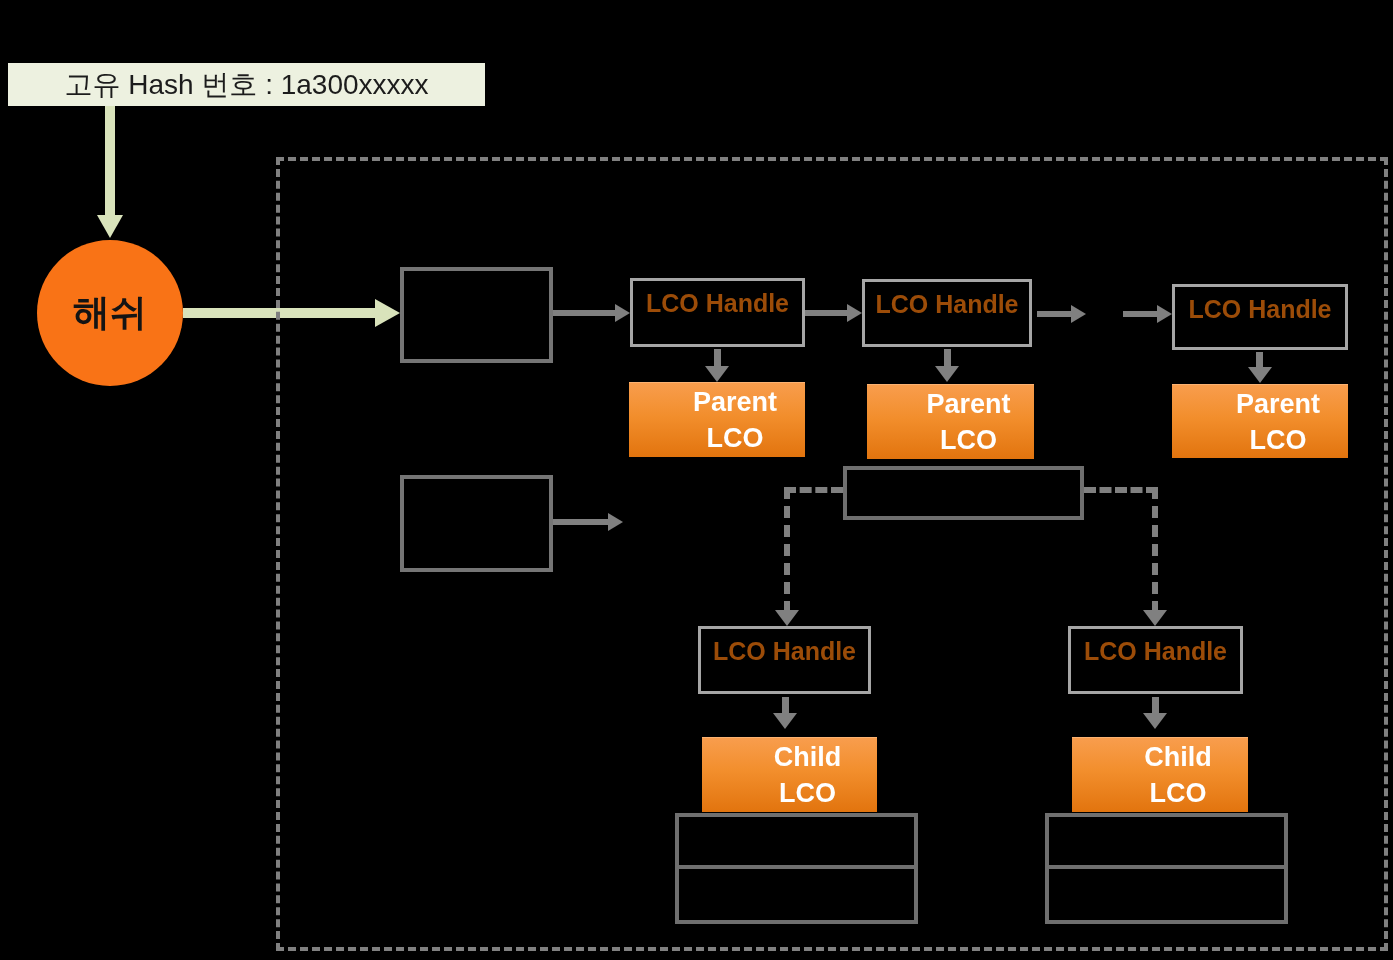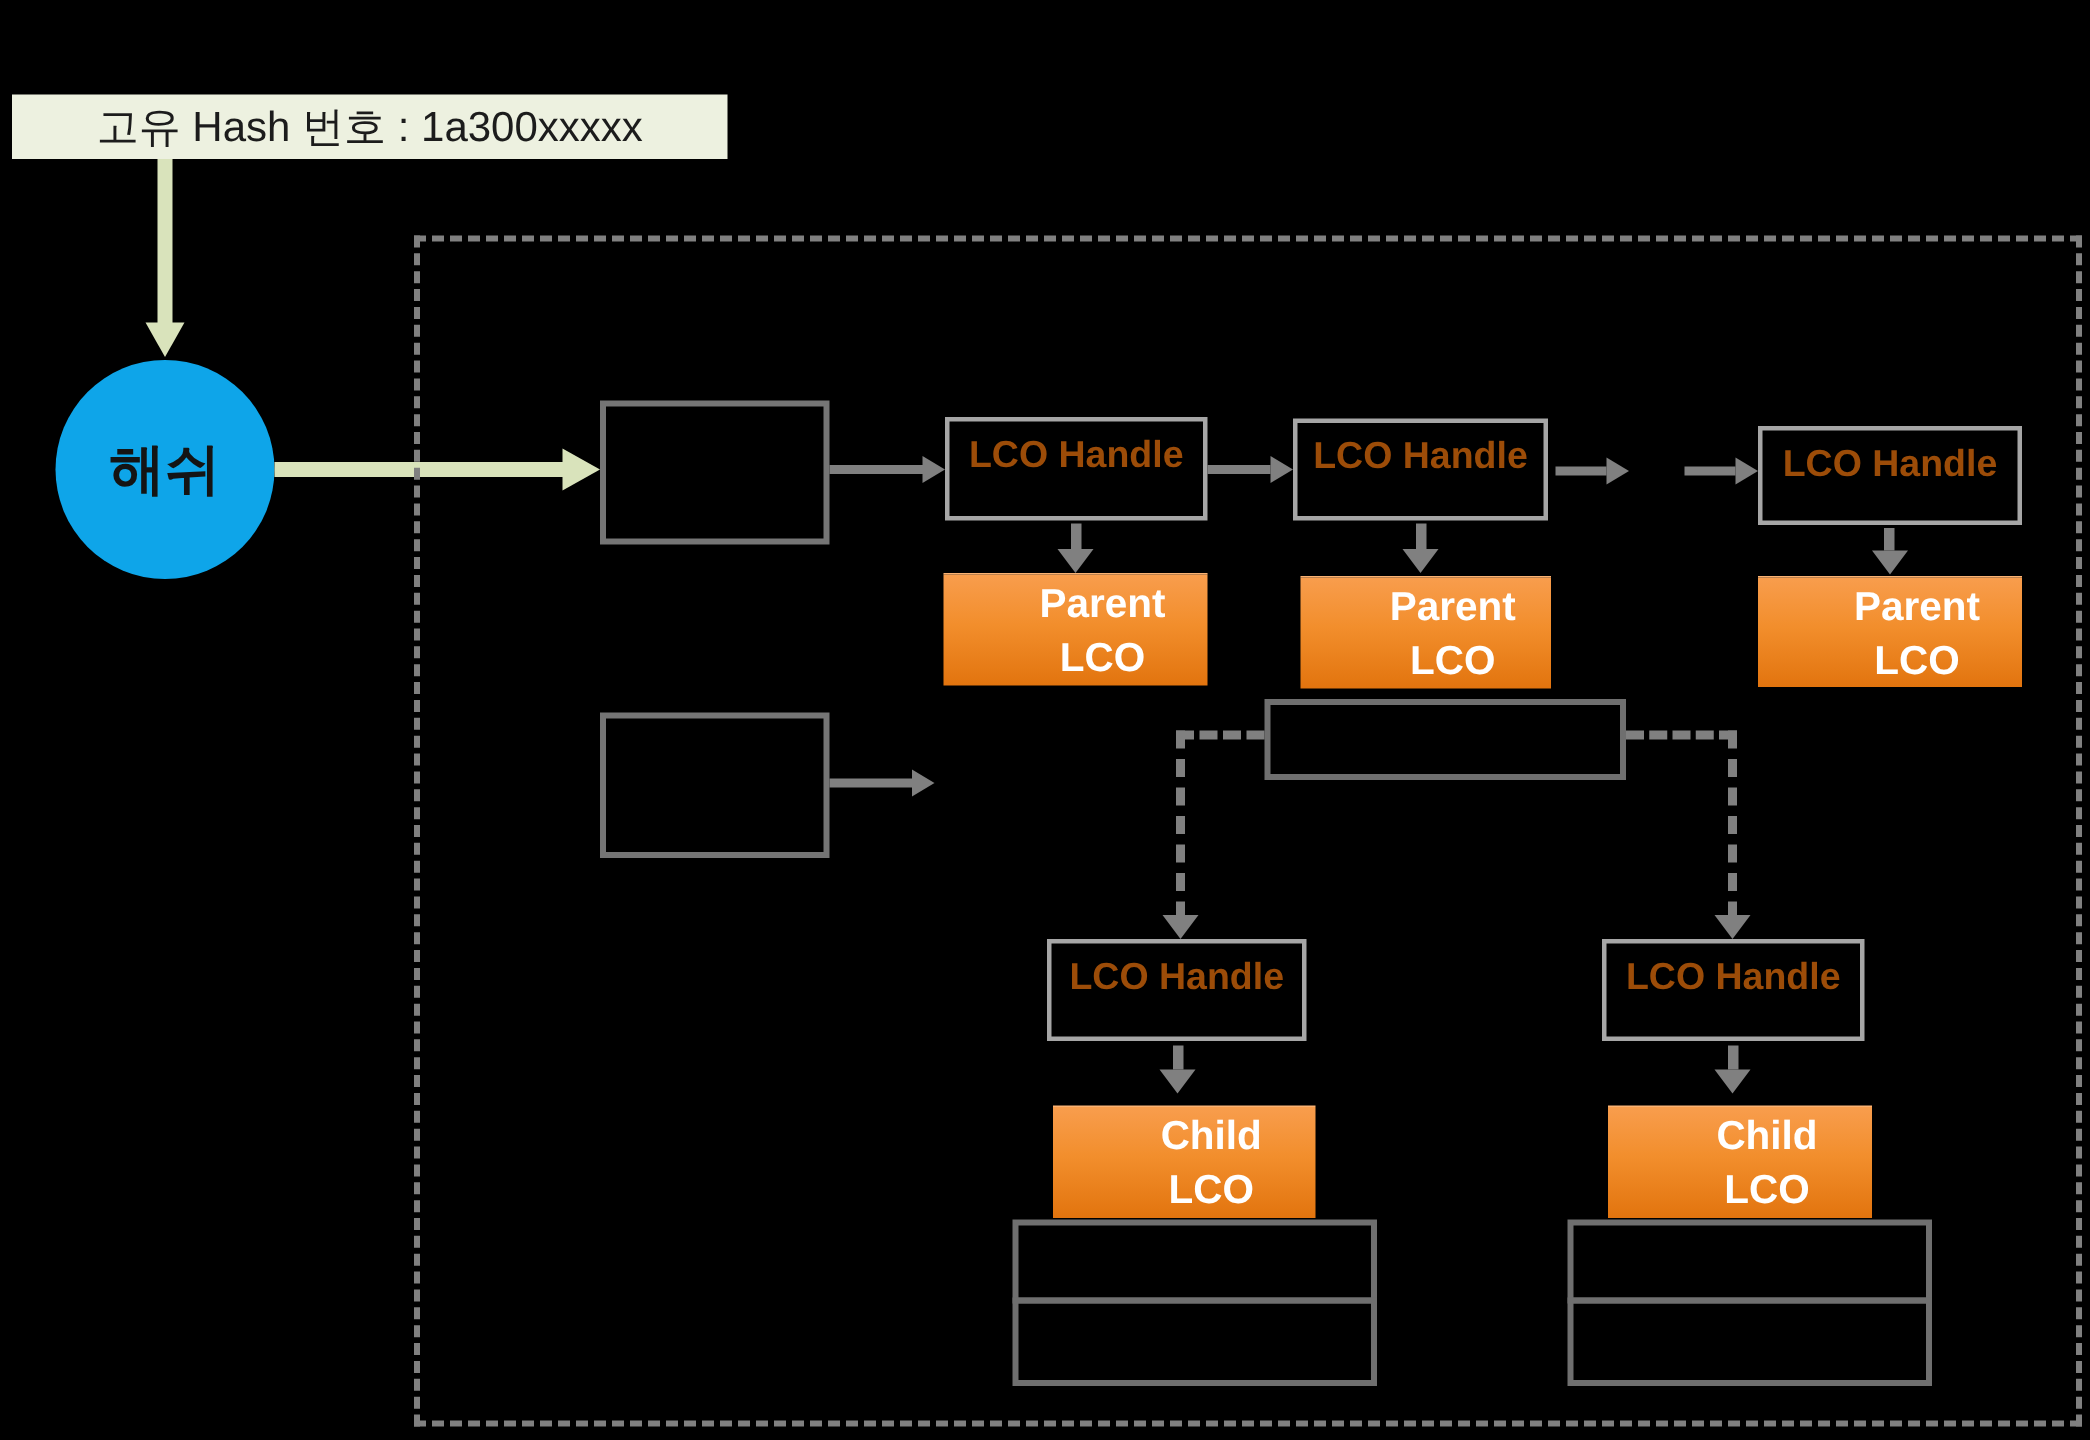--- a/index.html
+++ b/index.html
@@ -22,21 +22,21 @@
     color:#fff;font-weight:bold;font-size:27px;line-height:36px;text-align:center;
     display:flex;flex-direction:column;justify-content:center;
   }
   .orange-box span{display:block;margin-left:36px;}
   
   .hash-label{
     background:#edf1e0;color:#1c1c1c;font-size:28px;
     display:flex;align-items:center;justify-content:center;white-space:nowrap;
   }
   .hash-circle{
-    background:#0ea5e9;border-radius:50%;color:#141414;font-weight:bold;
+    background:#f97316;border-radius:50%;color:#141414;font-weight:bold;
     font-size:37px;line-height:48px;text-align:center;
     display:flex;flex-direction:column;justify-content:center;
   }
   
   .shaft{background:#808080;}
   .shaft-green{background:#d9e3bb;}
   .head-right{width:0;height:0;border-top:9px solid transparent;border-bottom:9px solid transparent;border-left:15px solid #808080;}
   .head-down{width:0;height:0;border-left:12px solid transparent;border-right:12px solid transparent;border-top:16px solid #808080;}
   .head-right-green{width:0;height:0;border-top:14px solid transparent;border-bottom:14px solid transparent;border-left:25px solid #d9e3bb;}
   .head-down-green{width:0;height:0;border-left:13px solid transparent;border-right:13px solid transparent;border-top:23px solid #d9e3bb;}

